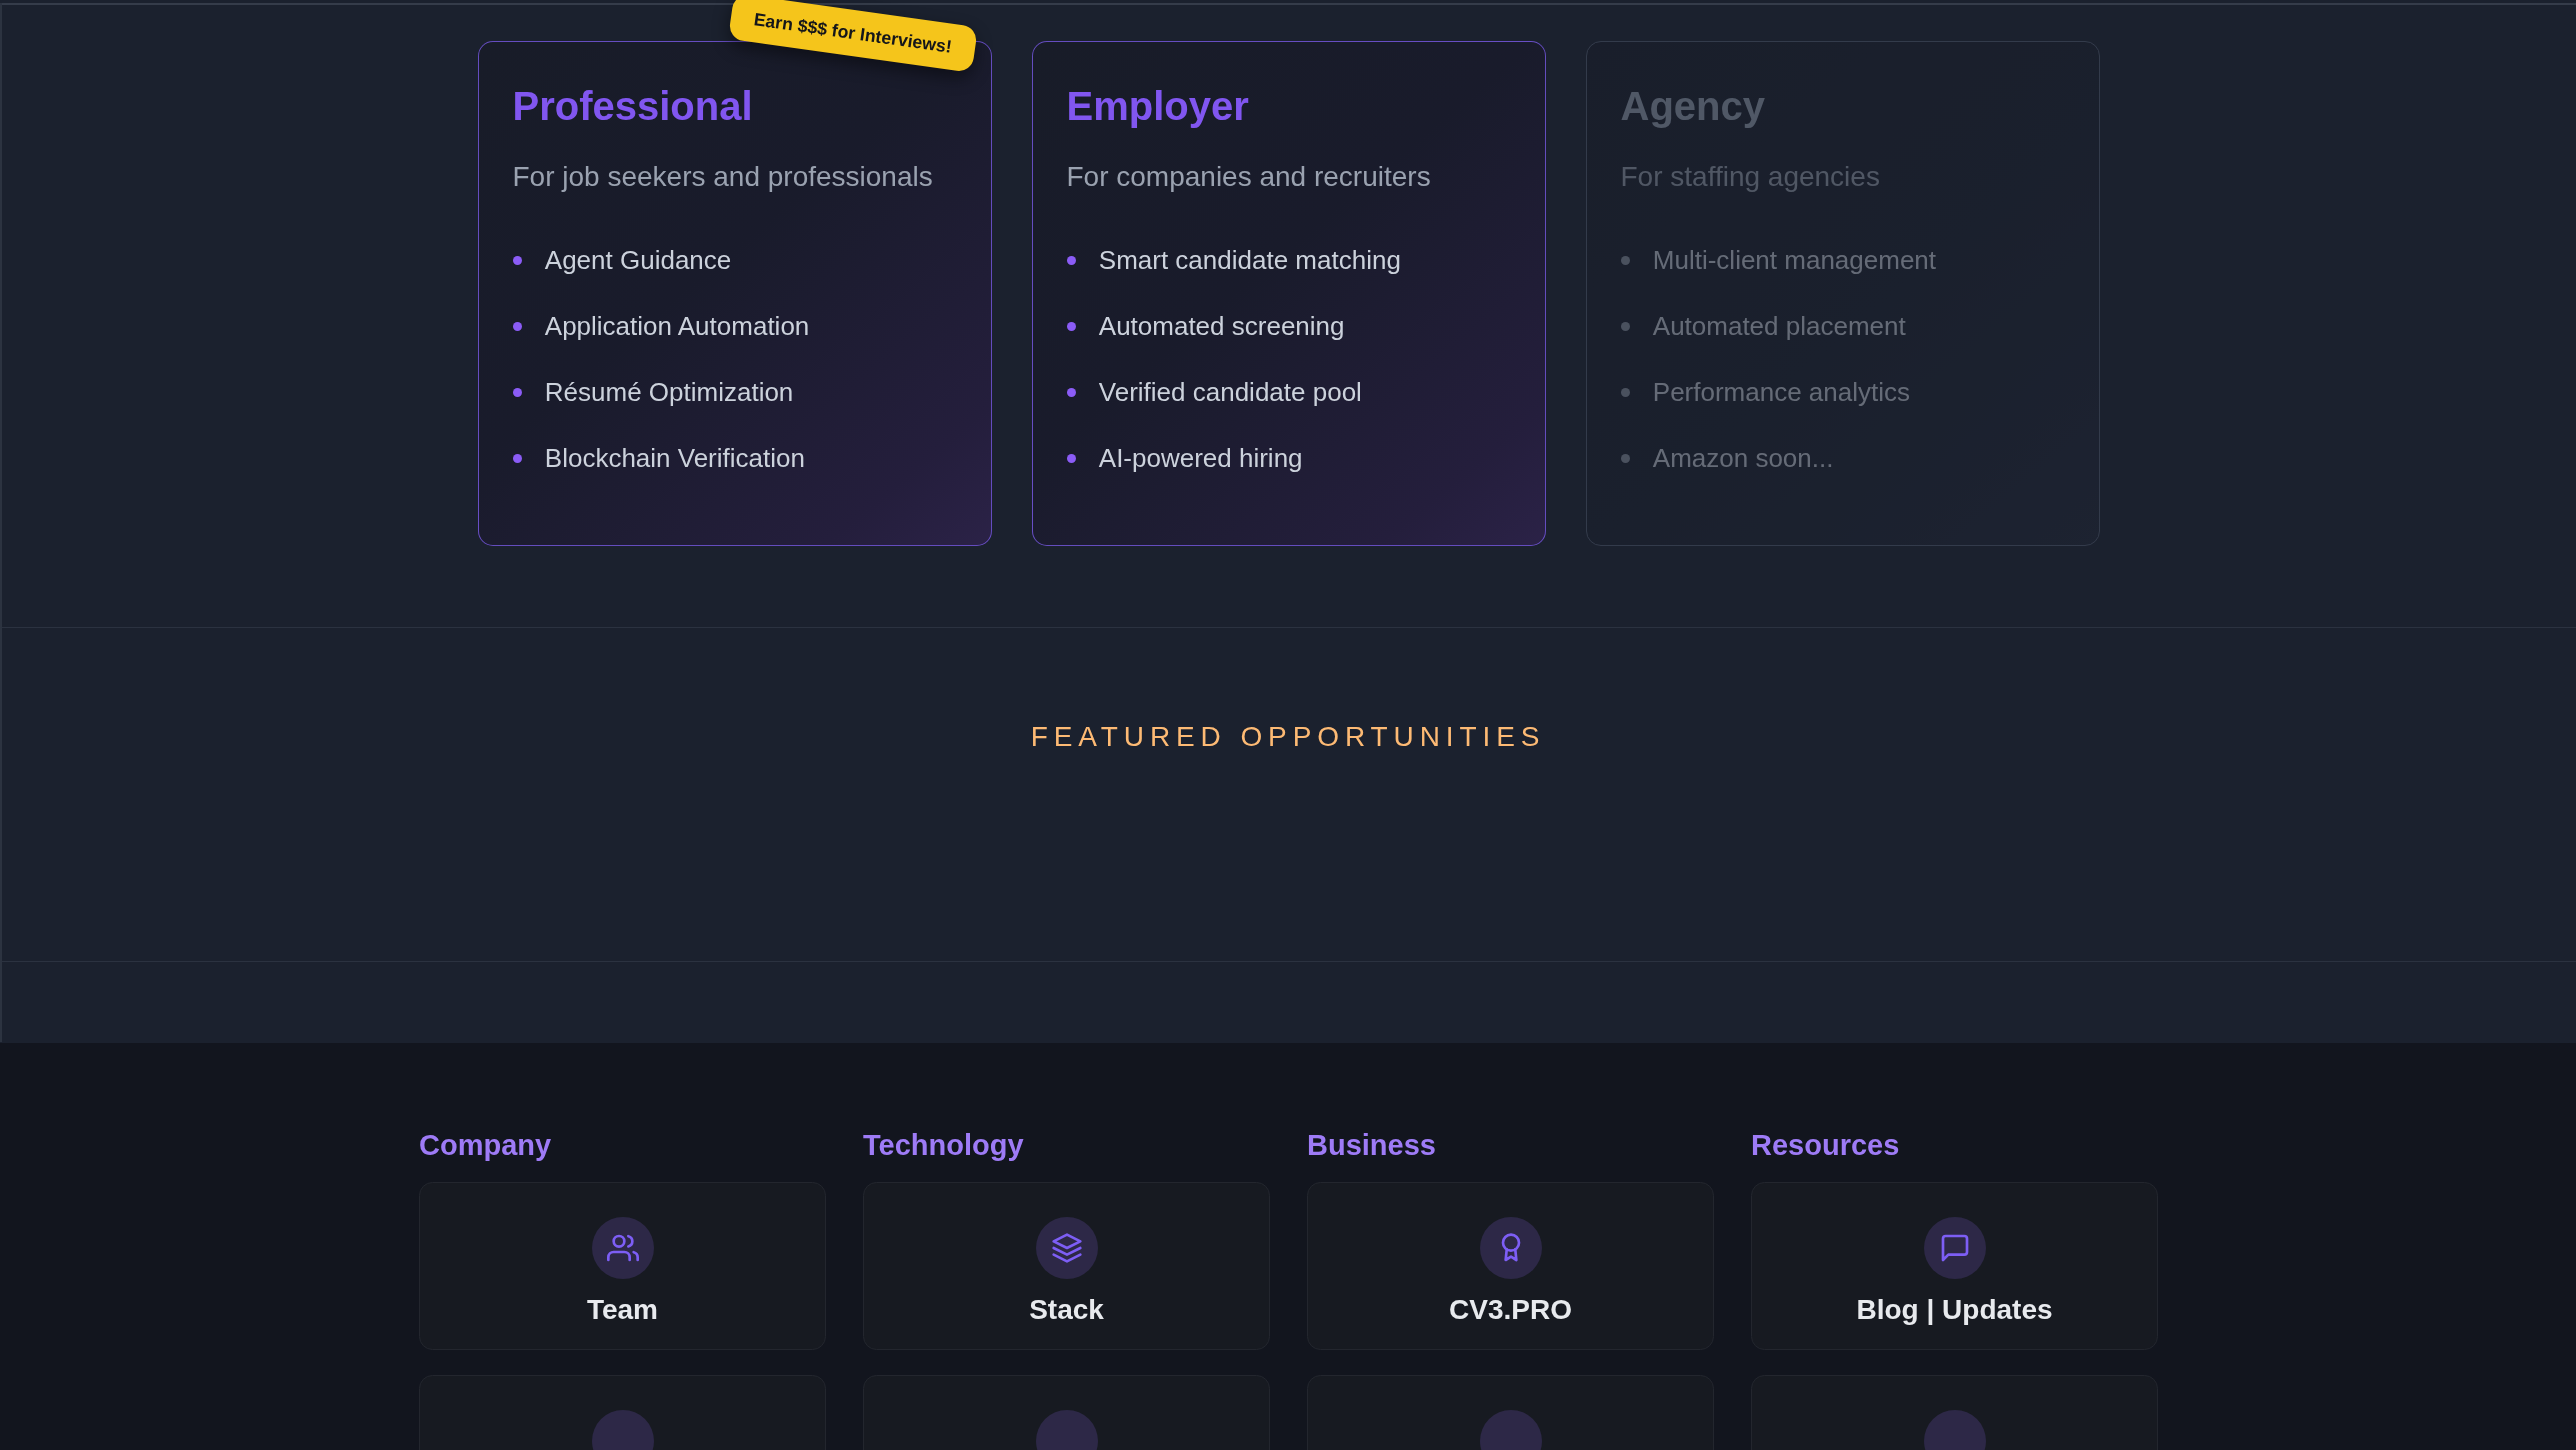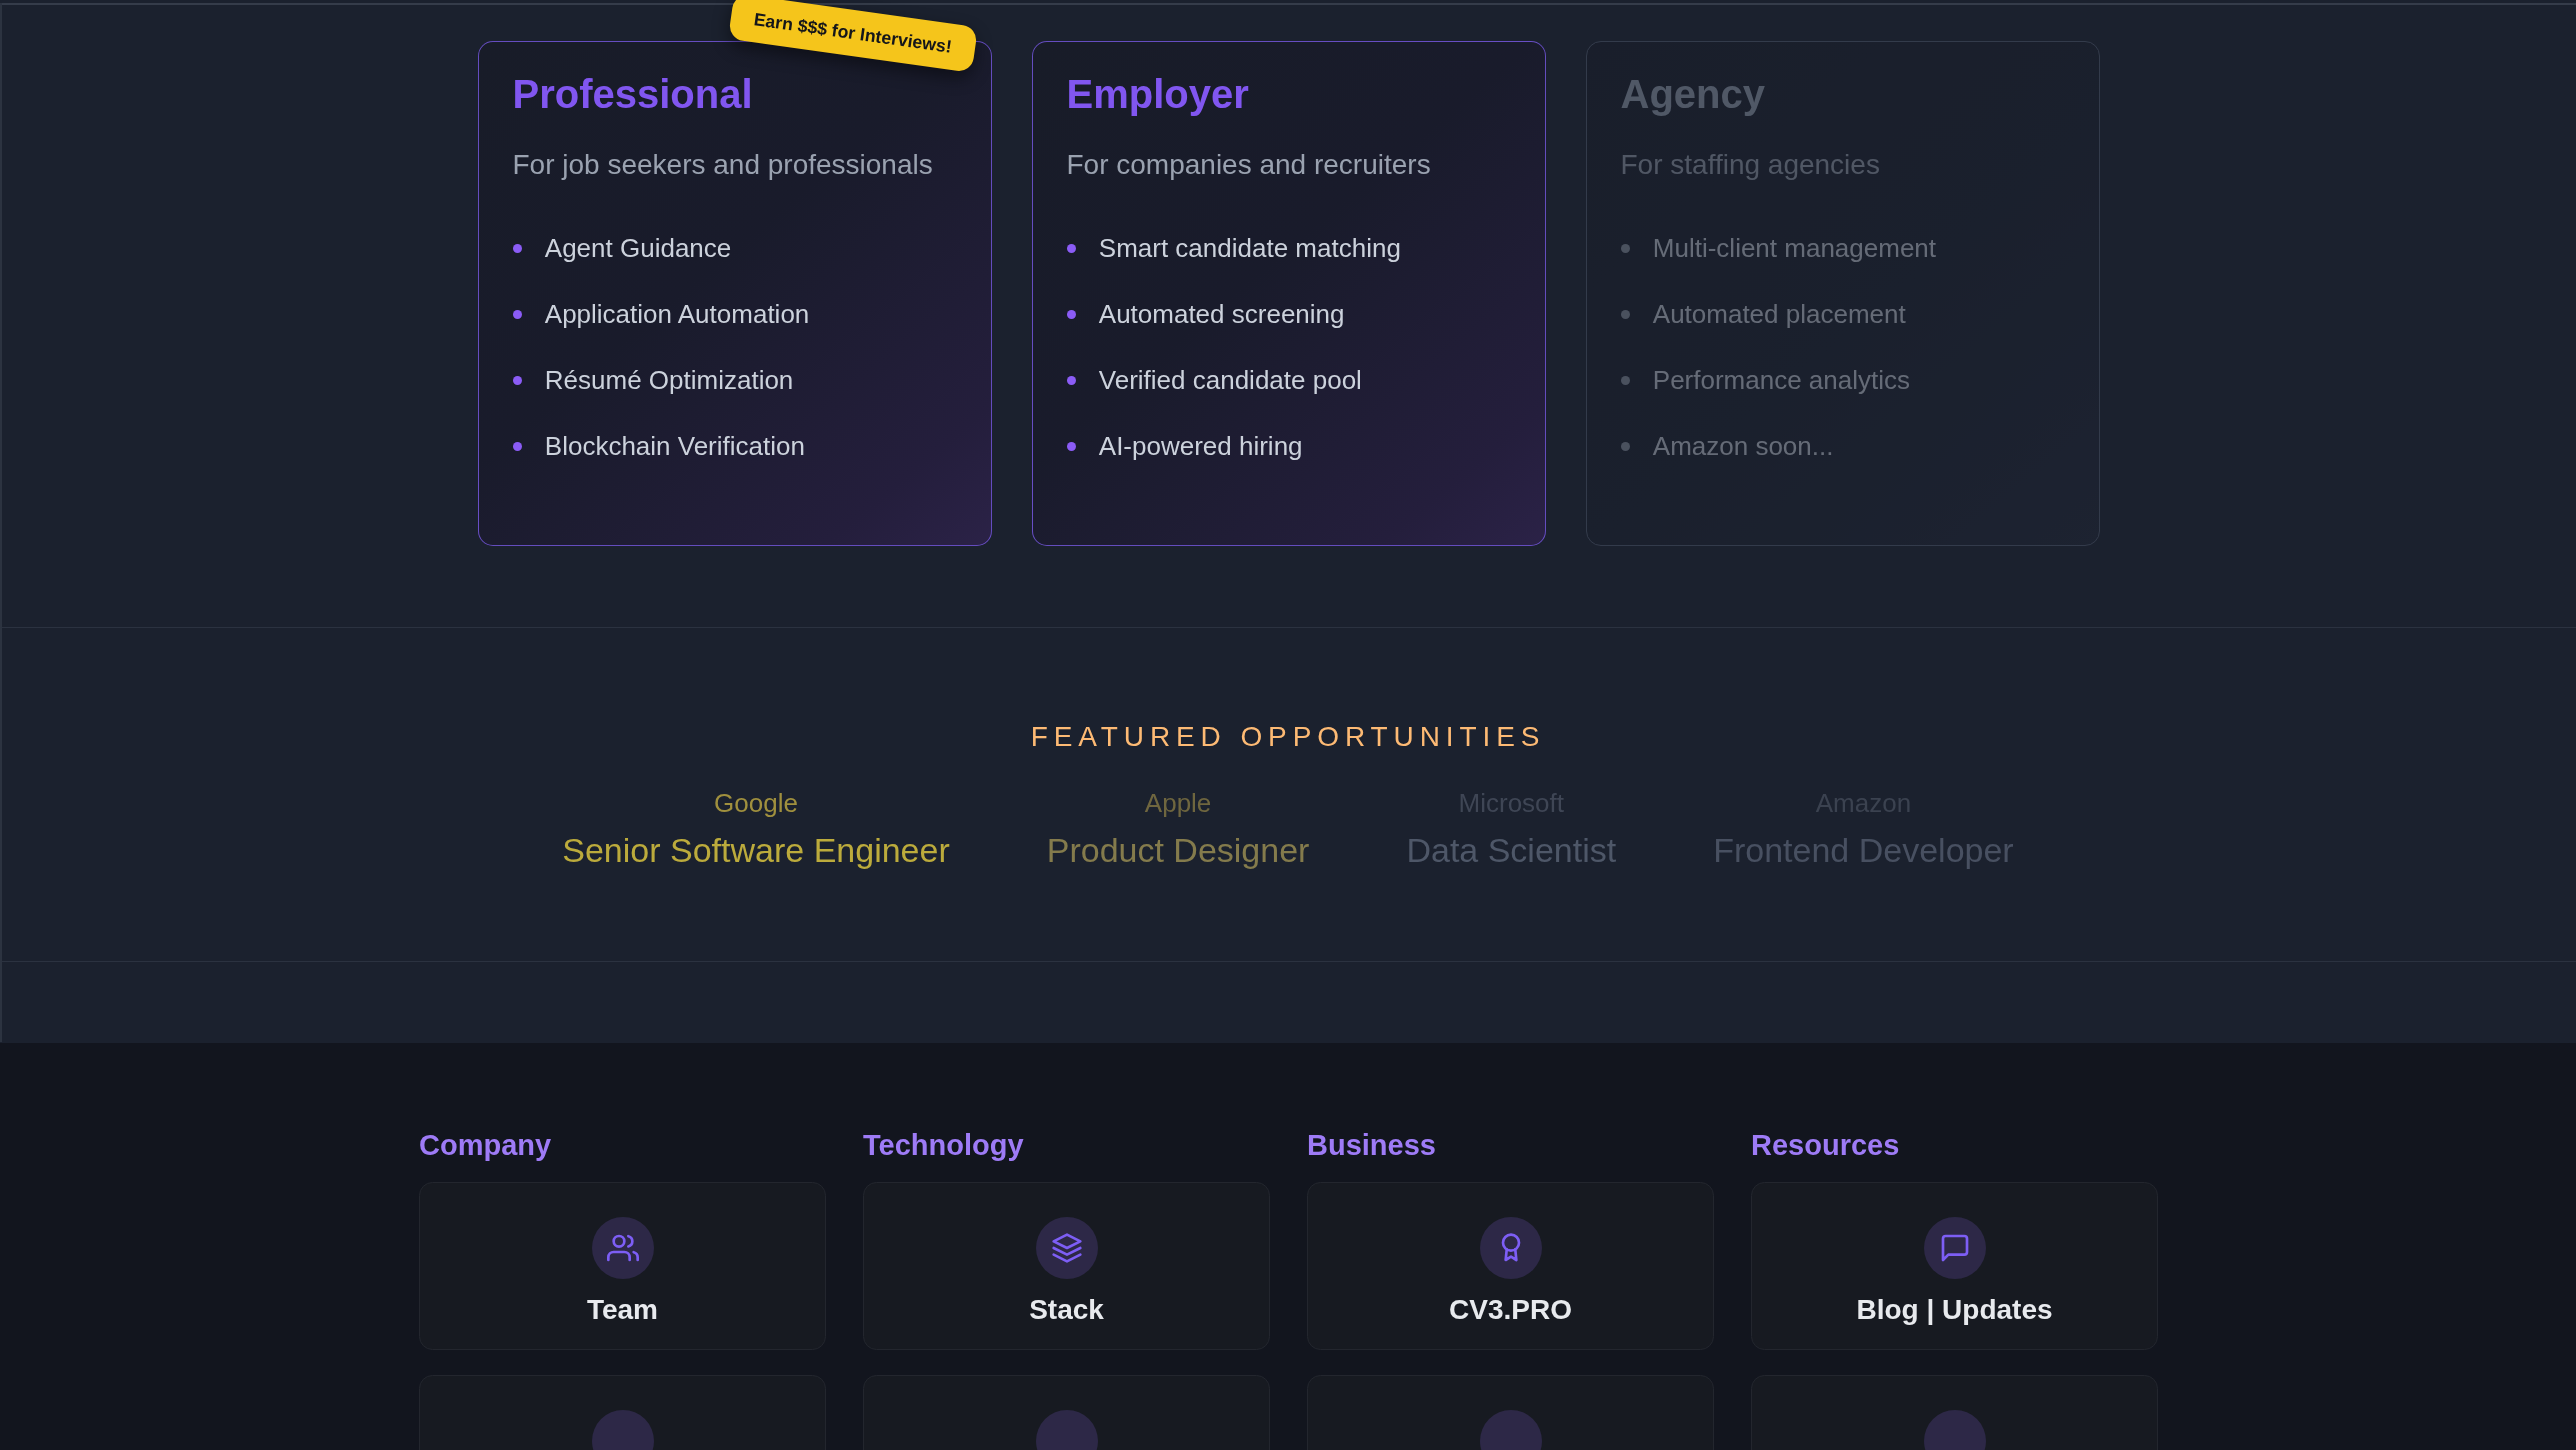--- a/index.html
+++ b/index.html
@@ -20,21 +20,21 @@
     position:relative;height:505px;box-sizing:border-box;
     border:1.7px solid rgba(125,93,240,0.75);border-radius:15px;
     background:linear-gradient(140deg,#181c28 0%,#191b2b 45%,#241e3c 85%,#2b2247 100%);
     padding:29px 34px;
   }
   .plan.disabled{
     opacity:0.42;
     border-color:#566074;
     background:linear-gradient(140deg,#181c28 0%,#1a1f2c 55%,#202636 100%);
   }
-  .plan-title{margin:0 0 32px;font-size:40px;line-height:1.15;font-weight:bold;color:#8156f0;}
+  .plan-title{margin:12px 0 32px;font-size:40px;line-height:1.15;font-weight:bold;color:#8156f0;}
   .plan.disabled .plan-title{color:#9aa5b5;}
   .plan-desc{margin:0 0 52px;font-size:28px;color:#9aa2b0;}
   .features{list-style:none;margin:0;padding:0;}
   .features li{display:flex;align-items:center;gap:23px;margin-bottom:35px;font-size:26px;color:#ccd2dc;}
   .dot{width:9.3px;height:9.3px;border-radius:50%;background:#8b5cf6;flex:0 0 auto;}
   .plan.disabled .dot{background:#8b93a2;}
   .badge{
     position:absolute;top:-32px;left:251px;
     transform:rotate(8deg);
     background:#f5c51b;color:#15161a;
@@ -153,38 +153,20 @@
         </ul>
       </div>
 
     </div>
   </section>
 
   <div class="divider"></div>
 
   <section class="section-featured">
     <h3 class="featured-title">FEATURED OPPORTUNITIES</h3>
-    <div class="jobs">
-      <div class="job">
-        <div class="job-company" id="jc0" style="color: rgb(160, 144, 62);">Google</div>
-        <div class="job-role" id="jr0" style="color: rgb(188, 171, 60);">Senior Software Engineer</div>
-      </div>
-      <div class="job">
-        <div class="job-company" id="jc1" style="color: rgb(111, 102, 63);">Apple</div>
-        <div class="job-role" id="jr1" style="color: rgb(132, 123, 76);">Product Designer</div>
-      </div>
-      <div class="job">
-        <div class="job-company" id="jc2" style="color: rgb(63, 70, 85);">Microsoft</div>
-        <div class="job-role" id="jr2" style="color: rgb(78, 87, 104);">Data Scientist</div>
-      </div>
-      <div class="job">
-        <div class="job-company" id="jc3" style="color: rgb(59, 66, 80);">Amazon</div>
-        <div class="job-role" id="jr3" style="color: rgb(72, 80, 97);">Frontend Developer</div>
-      </div>
-    </div>
   </section>
 
   <div class="divider"></div>
   <div class="gap-strip"></div>
 
   <footer class="footer">
     <div class="footer-grid">
 
       <div class="f-col">
         <h4 class="f-heading">Company</h4>

